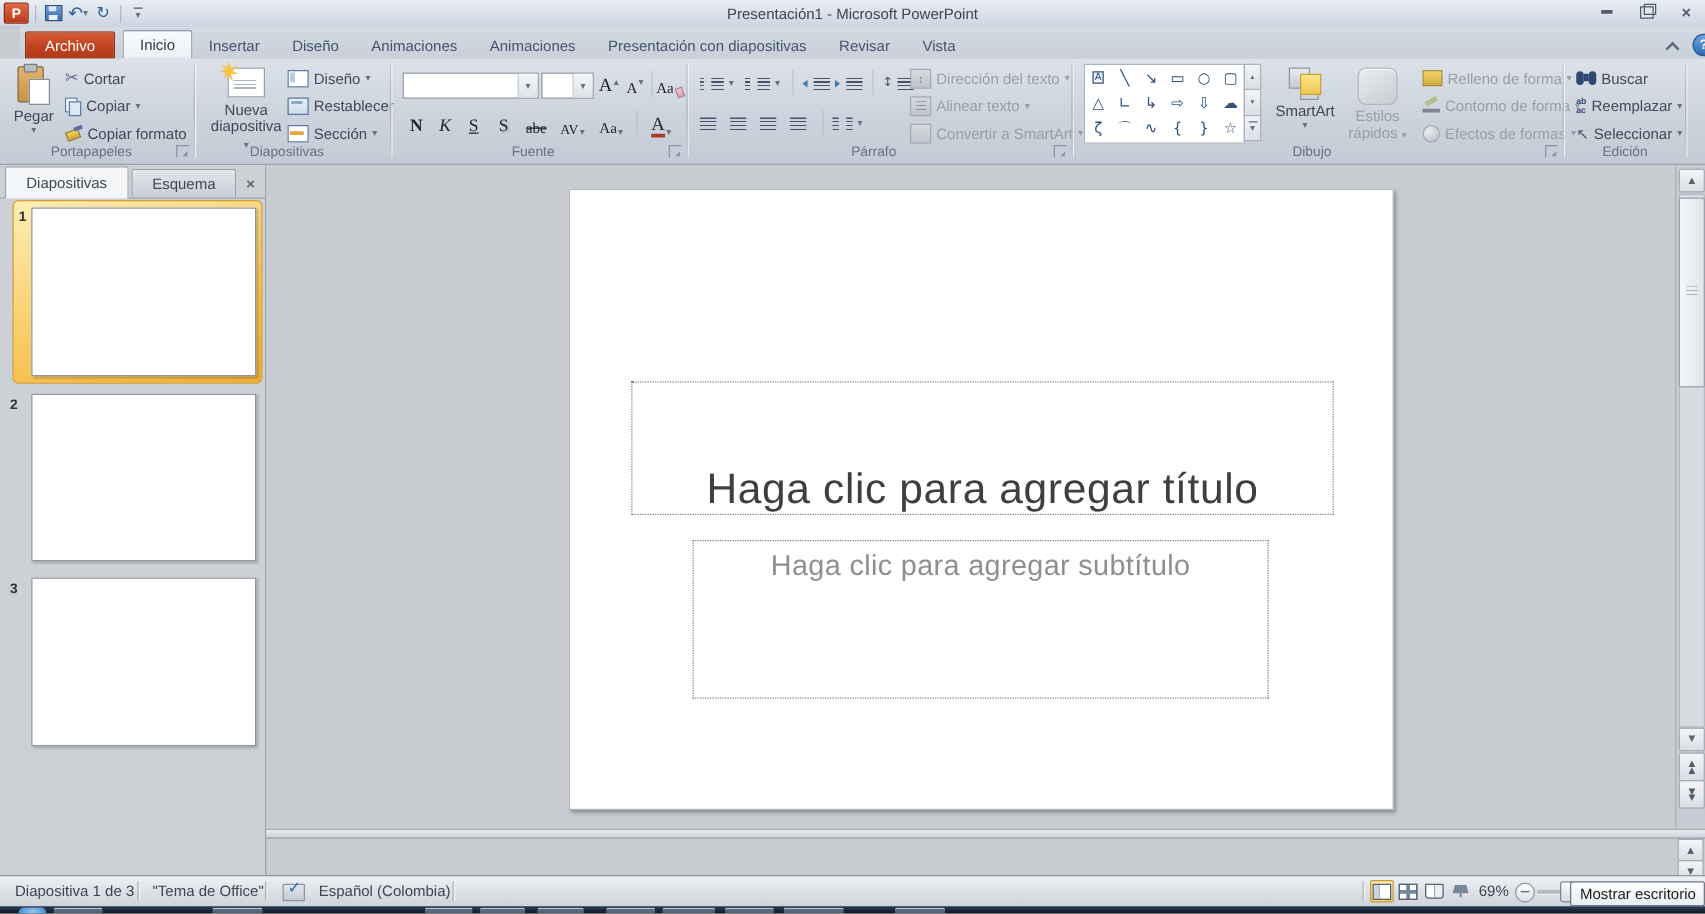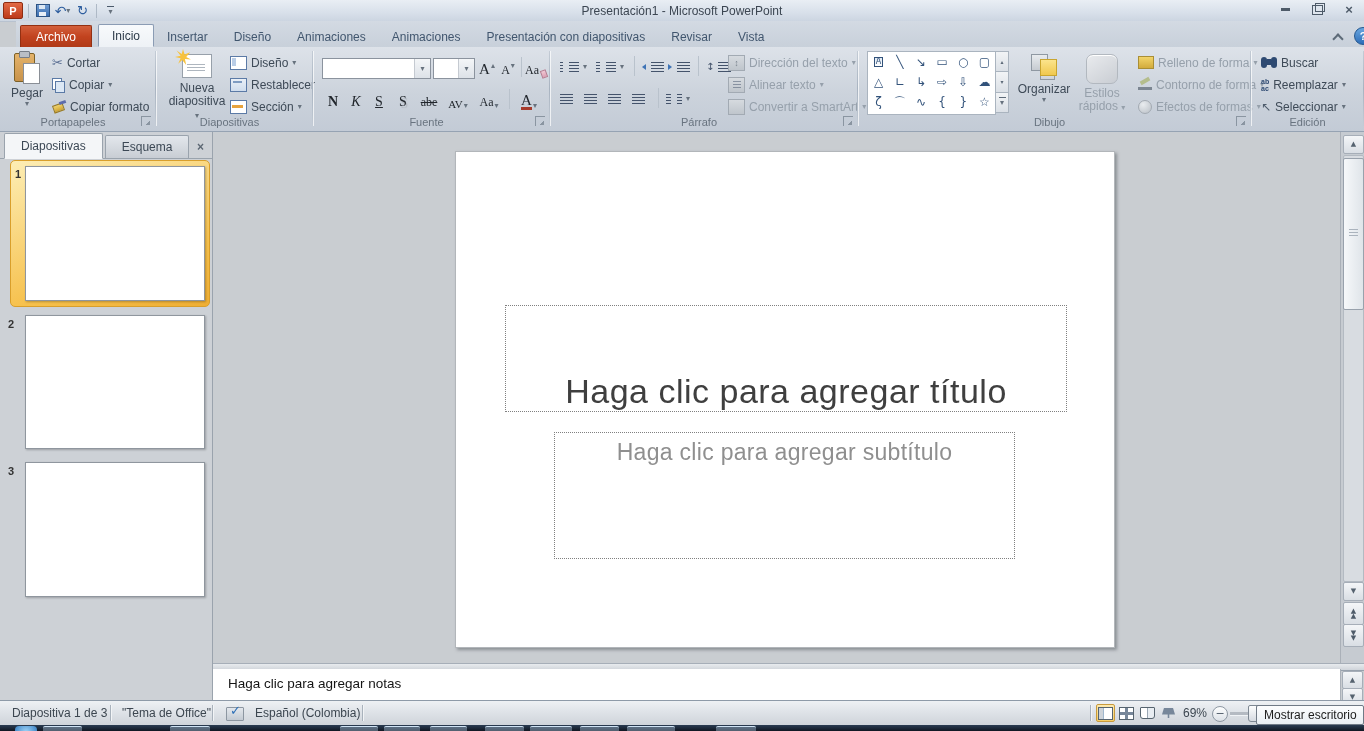--- a/index.html
+++ b/index.html
@@ -465,21 +465,21 @@
         <div class="sbtn glyph">▾</div>
         <div class="sbtn" style="flex-direction:column;">
             <span class="bar"></span>
             <span class="car">▾</span>
           </div>
       </div>
       <div class="bigbtn" style="left:158px;top:7px;width:56px;">
         <span class="arrangeic">
             <span class="third"></span>
           </span>
-        <span>Organizar</span>
+        <span>SmartArt</span>
         <span class="car">▾</span>
       </div>
       <div class="bigbtn disabled" style="left:216px;top:7px;width:56px;">
         <span class="qstyleic"></span>
         <span>Estilos</span>
         <span><span>rápidos</span> <span class="car">▾</span></span>
       </div>
       <div class="rbtn disabled" style="left:280px;top:5px;">
         <span class="fillic"></span>
         <span>Relleno de forma</span>
@@ -492,21 +492,21 @@
       </div>
       <div class="rbtn disabled" style="left:280px;top:49px;">
         <span class="effic"></span>
         <span>Efectos de formas</span>
         <span class="car">▾</span>
       </div>
       <div class="grplabel">Dibujo</div>
       <div class="dlg"></div>
     </div>
 
-    <div class="group" style="left:1251px;width:113px;">
+    <div class="group" style="left:1251px;width:98px;">
       <div class="rbtn" style="left:10px;top:5px;">
         <span class="binoc"></span>
         <span>Buscar</span>
       </div>
       <div class="rbtn" style="left:10px;top:27px;">
         <span class="replic">
             <span>ab</span>
             <span>ac</span>
           </span>
         <span>Reemplazar</span>
@@ -560,23 +560,20 @@
     </div>
     <div class="scbtn" style="top:493px;height:21px;">
       <span class="dblchev glyph">
           <span>▼</span>
           <span>▼</span>
         </span>
     </div>
   </div>
 
   <div class="notesplitter"></div>
-  <div class="notes">
-    <span>Haga clic para agregar notas</span>
-  </div>
   <div class="notescroll-btn glyph" style="top:671px;">▲</div>
   <div class="notescroll-btn glyph" style="top:688px;">▼</div>
 
   <div class="statusbar">
     <span class="st" style="left:12px;">Diapositiva 1 de 3</span>
     <span class="stsep" style="left:110px;"></span>
     <span class="st" style="left:122px;">"Tema de Office"</span>
     <span class="stsep" style="left:212px;"></span>
     <span class="spellic" style="left:226px;">
         <span class="glyph">✓</span>

